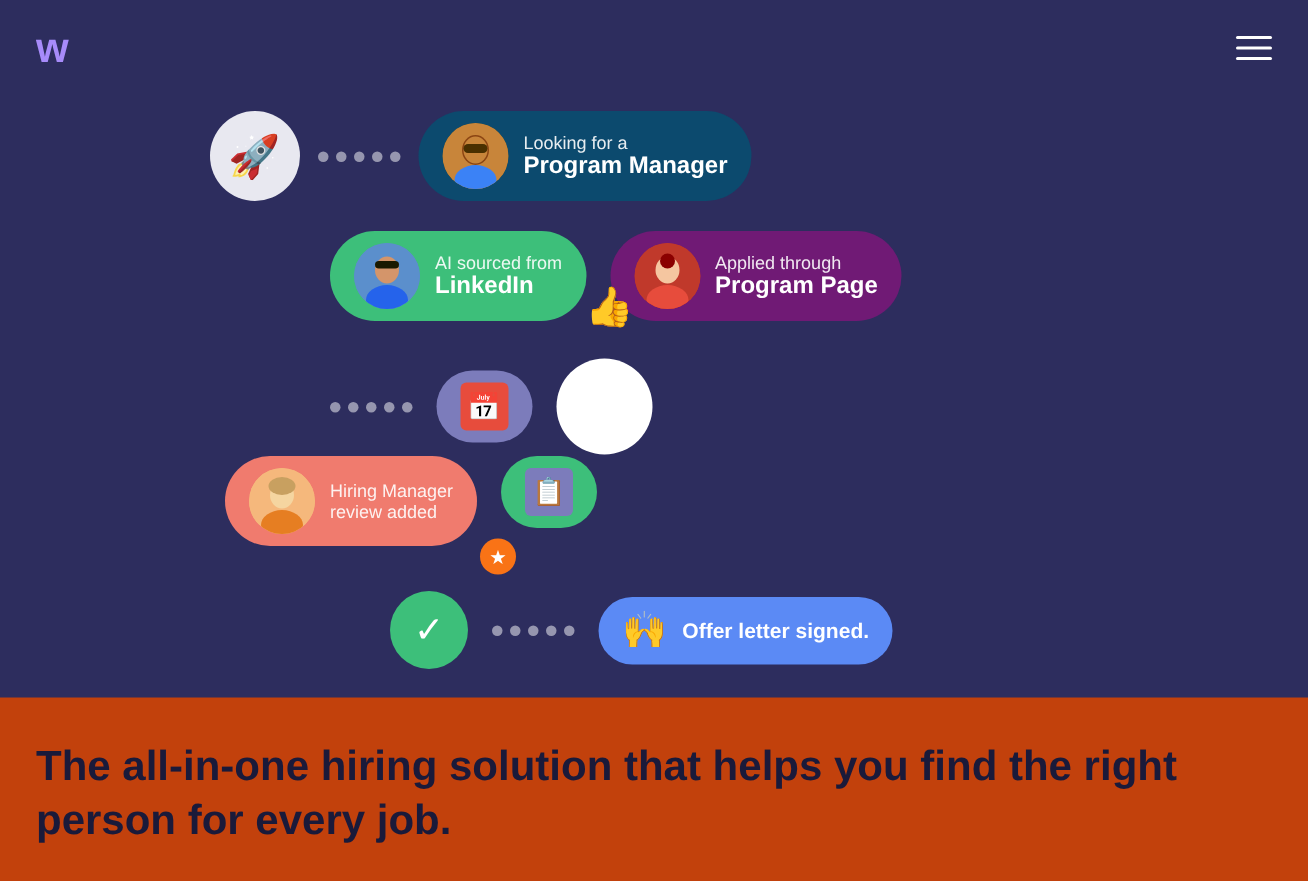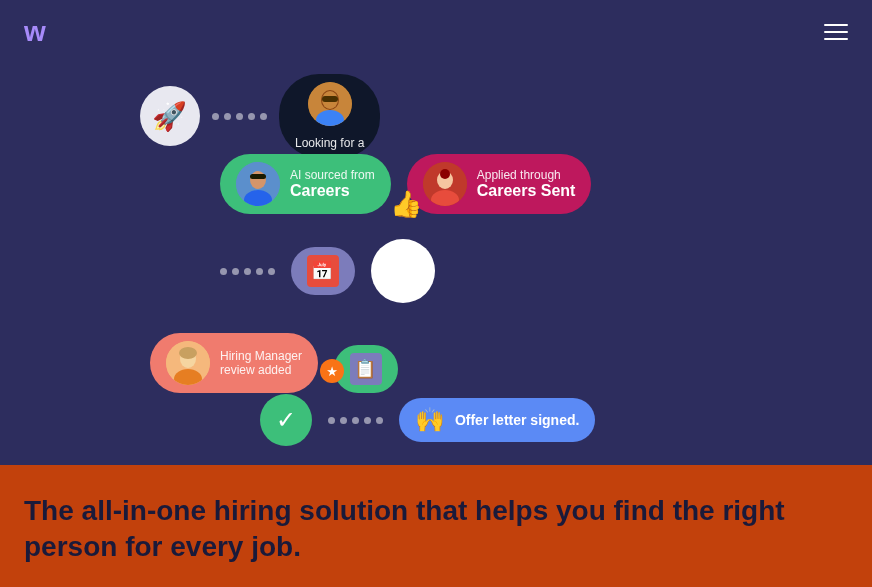--- a/index.html
+++ b/index.html
@@ -81,37 +81,36 @@
       background: rgba(255,255,255,0.5);
     }
     .pill {
       border-radius: 40px;
       display: flex;
       align-items: center;
       gap: 10px;
       padding: 8px 16px;
     }
     .pill-blue {
-      background: #0f172a;
-      flex-direction: column;
+      background: #0c4a6e;
     }
     .pill-green {
       background: #3dbf7a;
     }
     .pill-purple-light {
       background: #7c7cbb;
     }
     .pill-salmon {
       background: #f07b6e;
     }
     .pill-teal {
       background: #3dbf7a;
     }
     .pill-indigo {
-      background: #be185d;
+      background: #701a75;
     }
     .pill-blue-offer {
       background: #5b8af5;
     }
 
     .pill-avatar {
       width: 44px;
       height: 44px;
       border-radius: 50%;
       object-fit: cover;
@@ -172,24 +171,24 @@
       width: 64px;
       height: 64px;
       border-radius: 50%;
       background: white;
       flex-shrink: 0;
     }
 
     
     .row4 {
       position: absolute;
-      top: 269px;
+      top: 240px;
       left: 150px;
       display: flex;
-      align-items: flex-end;
+      align-items: flex-start;
       gap: 16px;
     }
 
     .star-badge {
       position: absolute;
       top: 295px;
       left: 320px;
       width: 24px;
       height: 24px;
       background: #f97316;
@@ -293,52 +292,53 @@
         <svg width="44" height="44" viewBox="0 0 44 44">
           <circle cx="22" cy="22" r="22" fill="#c8853a"></circle>
           <ellipse cx="22" cy="18" rx="9" ry="10" fill="#8B4513"></ellipse>
           <ellipse cx="22" cy="38" rx="14" ry="10" fill="#3b82f6"></ellipse>
           <ellipse cx="22" cy="18" rx="8" ry="9" fill="#c8853a"></ellipse>
           <rect x="14" y="14" width="16" height="6" rx="3" fill="#4a3000"></rect>
         </svg>
       </div>
       <div class="pill-text">
         <span class="small">Looking for a</span>
+        <span class="bold">Program Manager</span>
       </div>
     </div>
   </div>
 
   <div class="row2">
     <div class="pill pill-green">
       <div class="pill-avatar" style="background:#5b8fcc; border-radius:50%; overflow:hidden;">
         <svg width="44" height="44" viewBox="0 0 44 44">
           <circle cx="22" cy="22" r="22" fill="#5b8fcc"></circle>
           <ellipse cx="22" cy="38" rx="14" ry="10" fill="#2563eb"></ellipse>
           <ellipse cx="22" cy="18" rx="8" ry="9" fill="#d4956a"></ellipse>
           <rect x="14" y="12" width="16" height="5" rx="2.5" fill="#1a1a00"></rect>
         </svg>
       </div>
       <div class="pill-text">
         <span class="small">AI sourced from</span>
-        <span class="bold">Careers</span>
+        <span class="bold">LinkedIn</span>
       </div>
     </div>
     <div class="pill pill-indigo">
       <div class="pill-avatar" style="background:#c0392b; border-radius:50%; overflow:hidden;">
         <svg width="44" height="44" viewBox="0 0 44 44">
           <circle cx="22" cy="22" r="22" fill="#c0392b"></circle>
           <ellipse cx="22" cy="38" rx="14" ry="10" fill="#e74c3c"></ellipse>
           <ellipse cx="22" cy="18" rx="8" ry="9" fill="#f5c6a0"></ellipse>
           <circle cx="22" cy="12" r="5" fill="#8B0000"></circle>
 
         </svg>
       </div>
       <div class="pill-text">
         <span class="small">Applied through</span>
-        <span class="bold">Careers Sent</span>
+        <span class="bold">Program Page</span>
       </div>
     </div>
   </div>
 
   <div class="thumbs-badge">👍</div>
 
   <div class="row3">
     <div class="dots">
       <div class="dot"></div>
       <div class="dot"></div>

